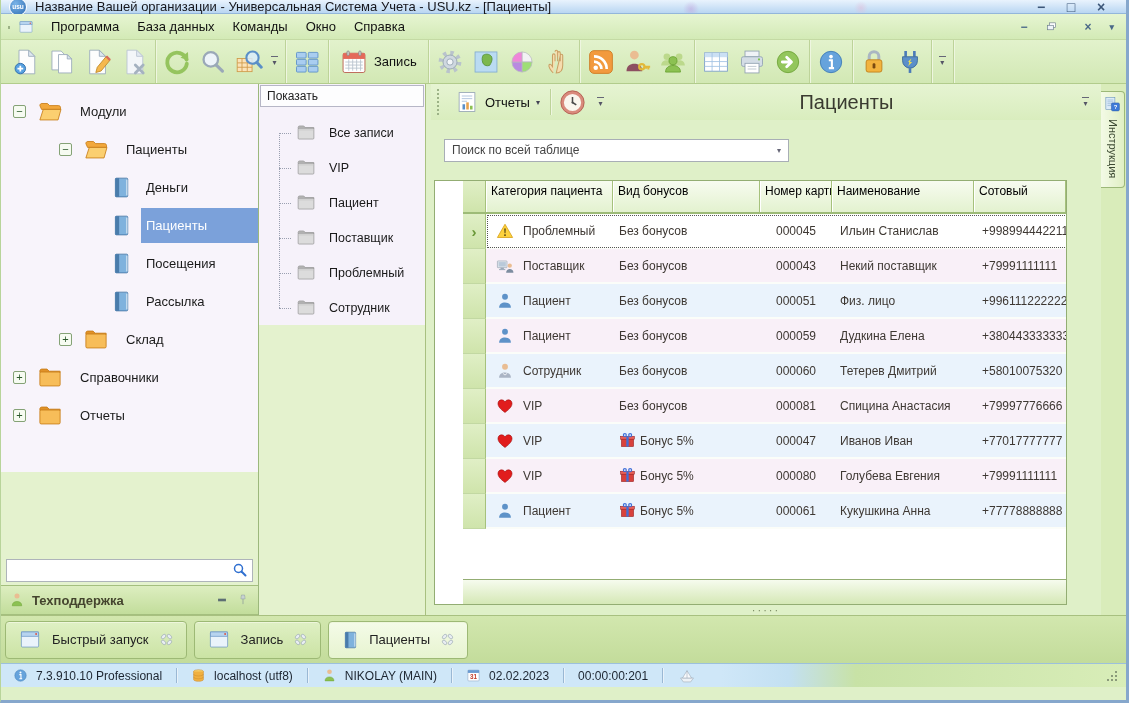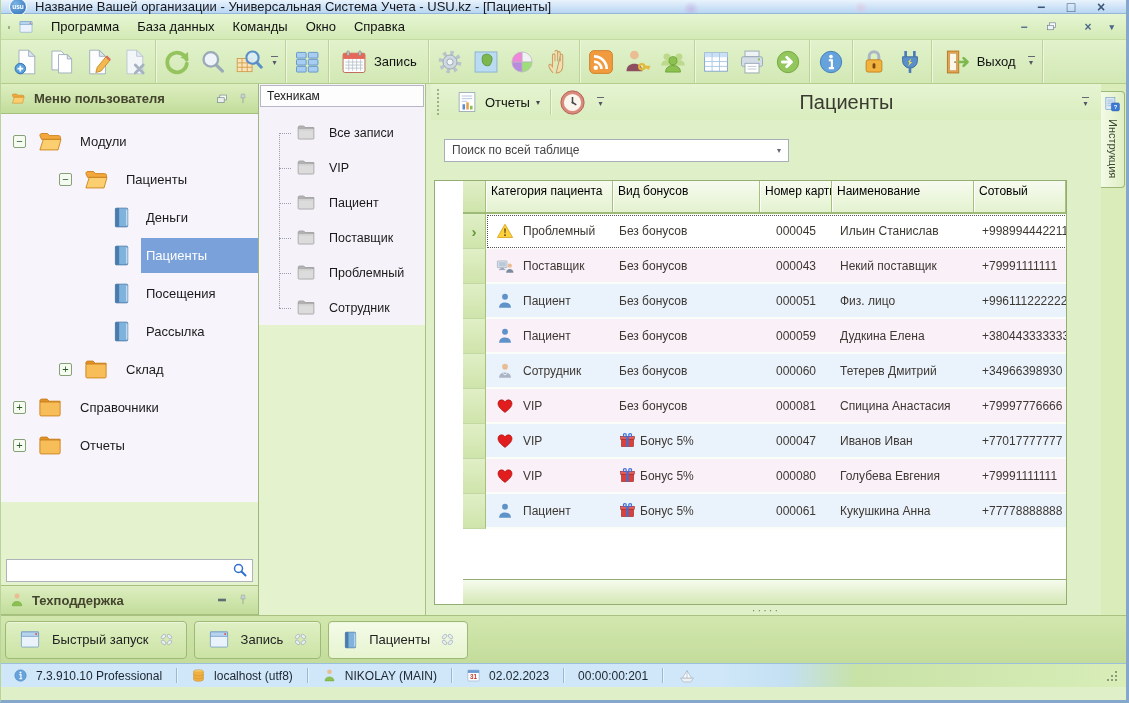--- a/index.html
+++ b/index.html
@@ -619,54 +619,27 @@
         </button>
         <button class="tbtn">
           <span class="ic ">
             <svg viewBox="0 0 32 32">
               <use href="#sym-plug"></use>
             </svg>
           </span>
         </button>
       </div>
       <div class="tgroup">
-        <button class="tbtn lbl">
-          <span class="ic ">
-            <svg viewBox="0 0 32 32">
-              <use href="#sym-exit"></use>
-            </svg>
-          </span>
-          <span>Выход</span>
-        </button>
         <span class="ovf">▾</span>
       </div>
     </div>
 
   <div class="content">
 
     <div class="lpanel">
-      <div class="phead">
-        <span class="ic titleic">
-            <svg viewBox="0 0 32 32">
-              <use href="#sym-folder-open"></use>
-            </svg>
-          </span>
-        <span>Меню пользователя</span>
-        <span class="sp"></span>
-        <span class="ic hic">
-            <svg viewBox="0 0 32 32">
-              <use href="#sym-restore"></use>
-            </svg>
-          </span>
-        <span class="ic hic">
-            <svg viewBox="0 0 32 32">
-              <use href="#sym-pin"></use>
-            </svg>
-          </span>
-      </div>
       <div class="tree">
           <div class="trow lvl0">
             <span class="exp">−</span>
             <span class="ic ">
               <svg viewBox="0 0 32 32">
                 <use href="#sym-folder-open"></use>
               </svg>
             </span>
             <span class="tlabel">Модули</span>
           </div>
@@ -765,21 +738,21 @@
           </span>
         <span class="ic hic">
             <svg viewBox="0 0 32 32">
               <use href="#sym-pin"></use>
             </svg>
           </span>
       </div>
     </div>
 
     <div class="spanel">
-      <div class="shead">Техникам</div>
+      <div class="shead">Показать</div>
       <div class="sitems">
           <div class="sitem">
             <span class="ic ">
               <svg viewBox="0 0 32 32">
                 <use href="#sym-folder-grey"></use>
               </svg>
             </span>
             <span>Все записи</span>
           </div>
           <div class="sitem">
@@ -953,21 +926,21 @@
                       <use href="#sym-employee"></use>
                     </svg>
                   </span>
                   <span>Сотрудник</span>
                 </div>
                 <div class="gc c-bon">
                   <span>Без бонусов</span>
                 </div>
                 <div class="gc c-card">000060</div>
                 <div class="gc c-name">Тетерев Дмитрий</div>
-                <div class="gc c-phone">+34966398930</div>
+                <div class="gc c-phone">+58010075320</div>
               </div>
             </div>
             <div class="grow  rpink">
               <div class="gind"></div>
               <div class="gcells">
                 <div class="gc c-cat">
                   <span class="ic ic-row">
                     <svg viewBox="0 0 32 32">
                       <use href="#sym-heart"></use>
                     </svg>

